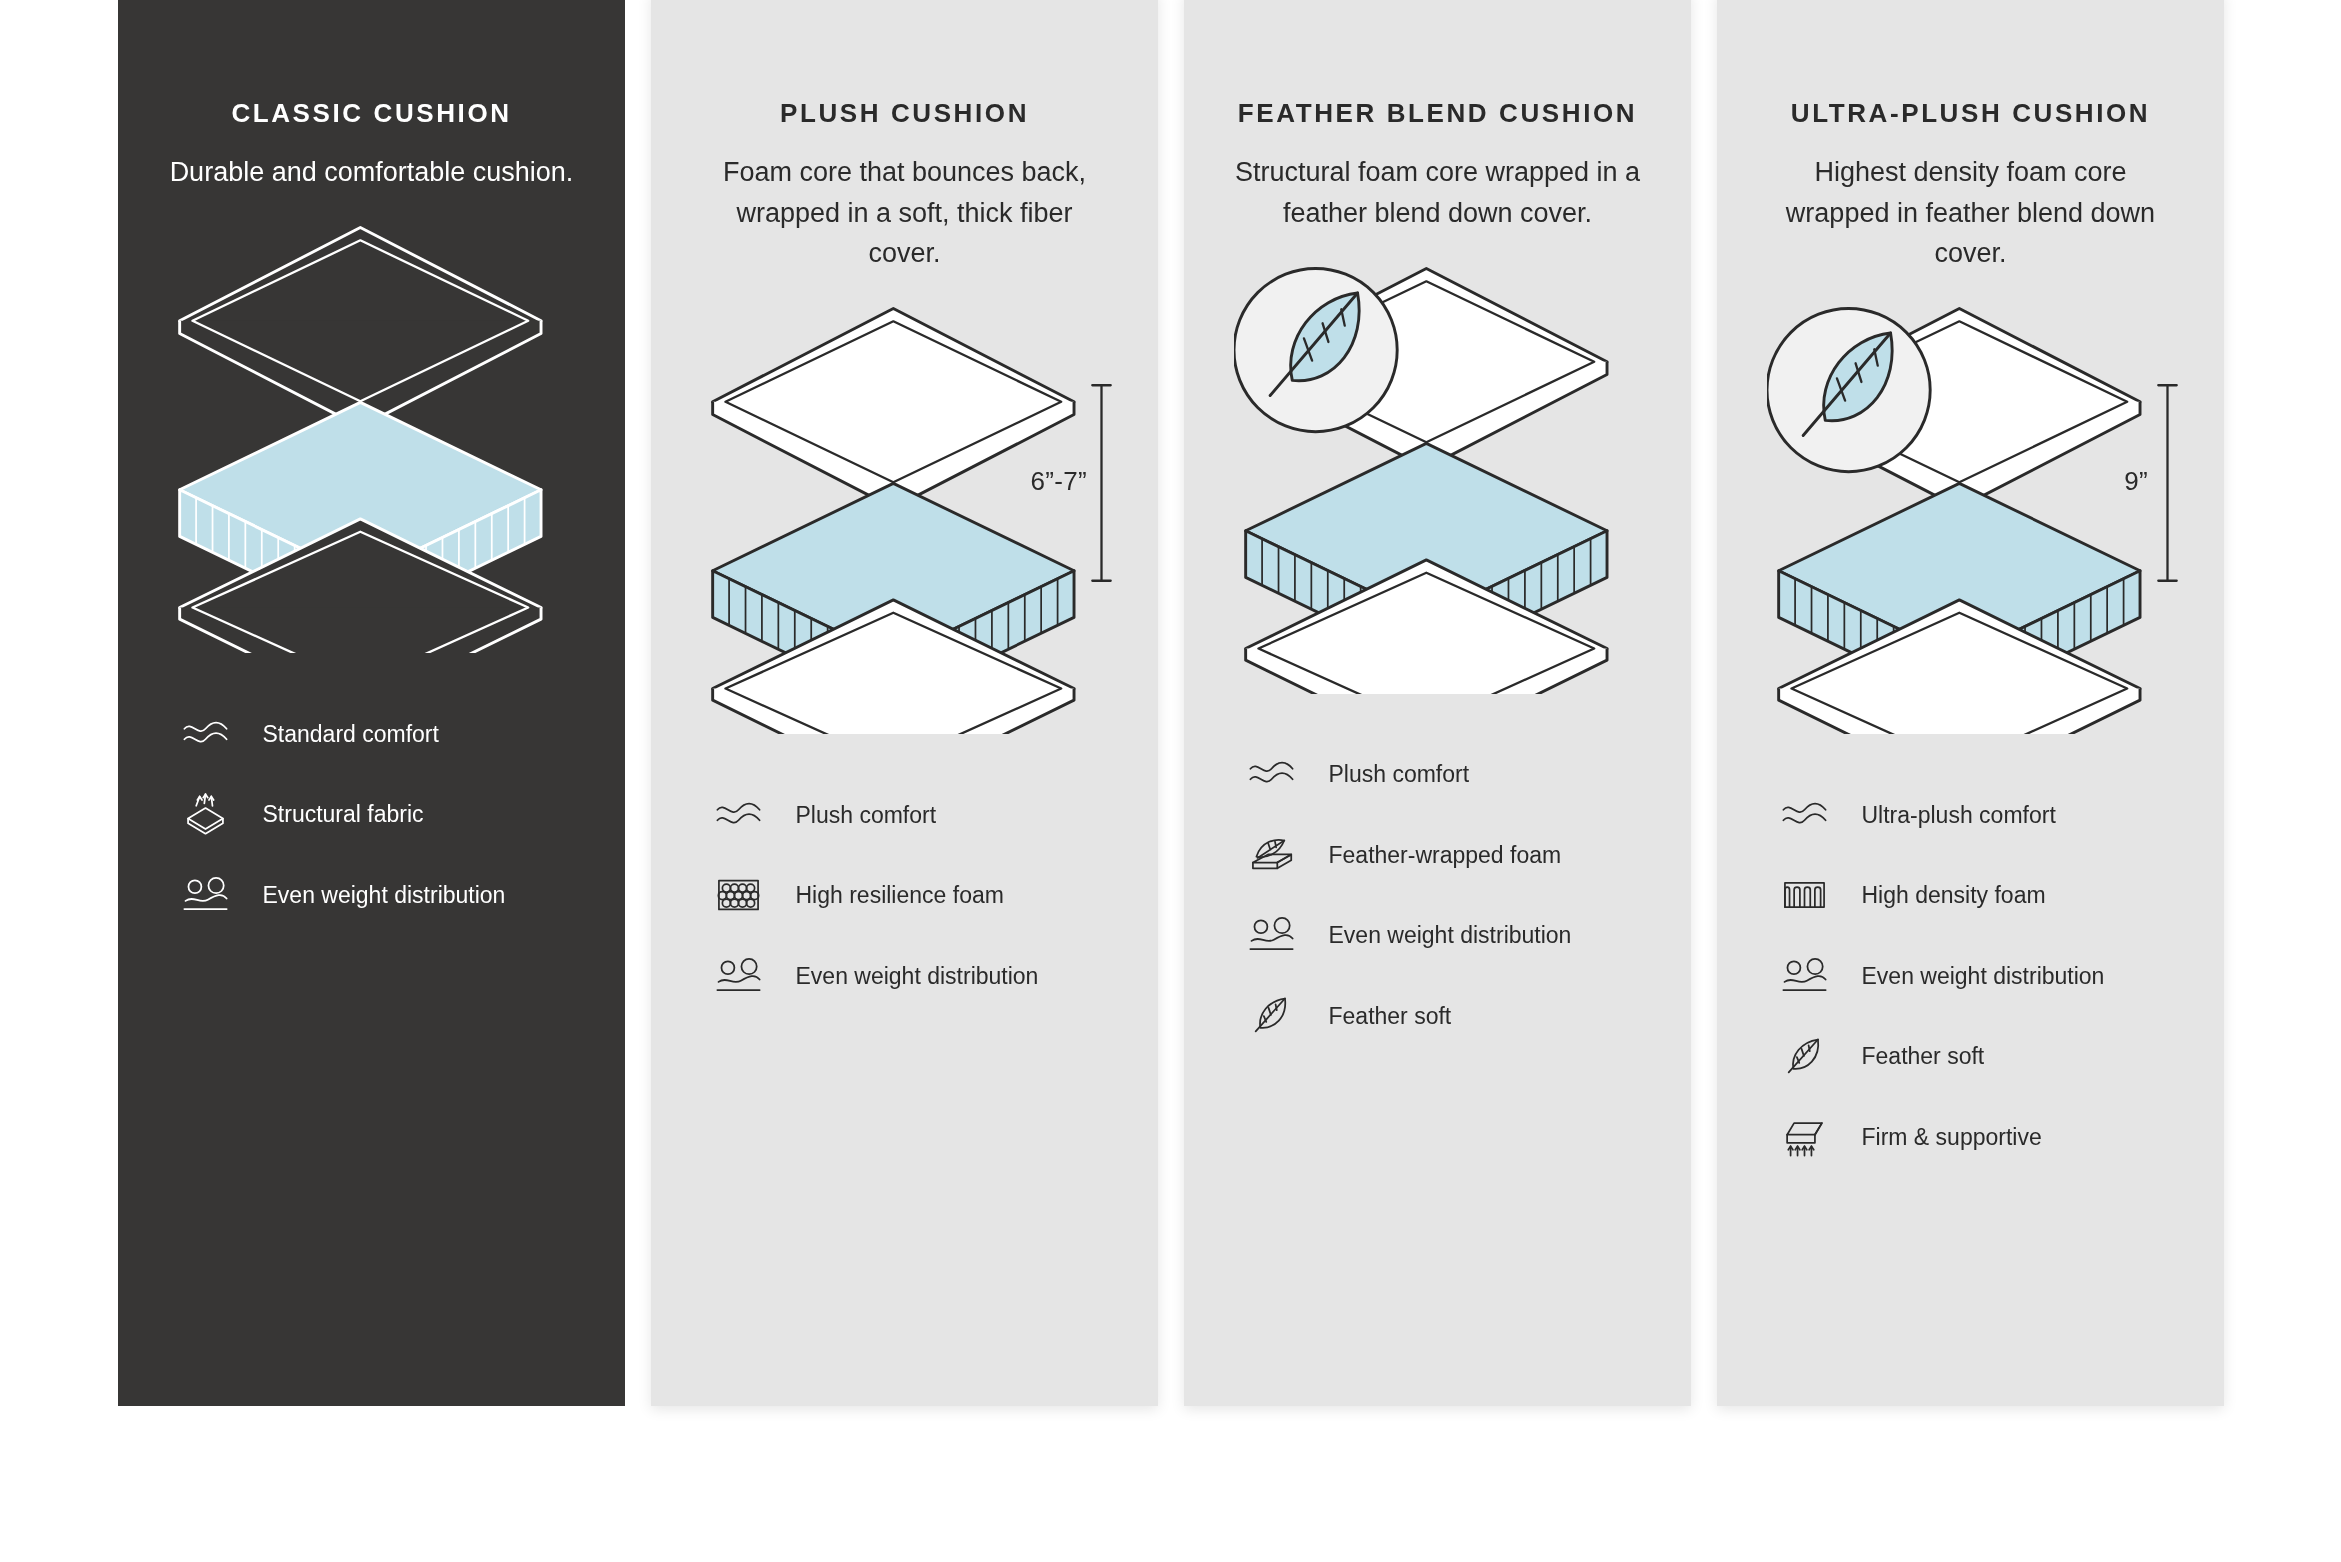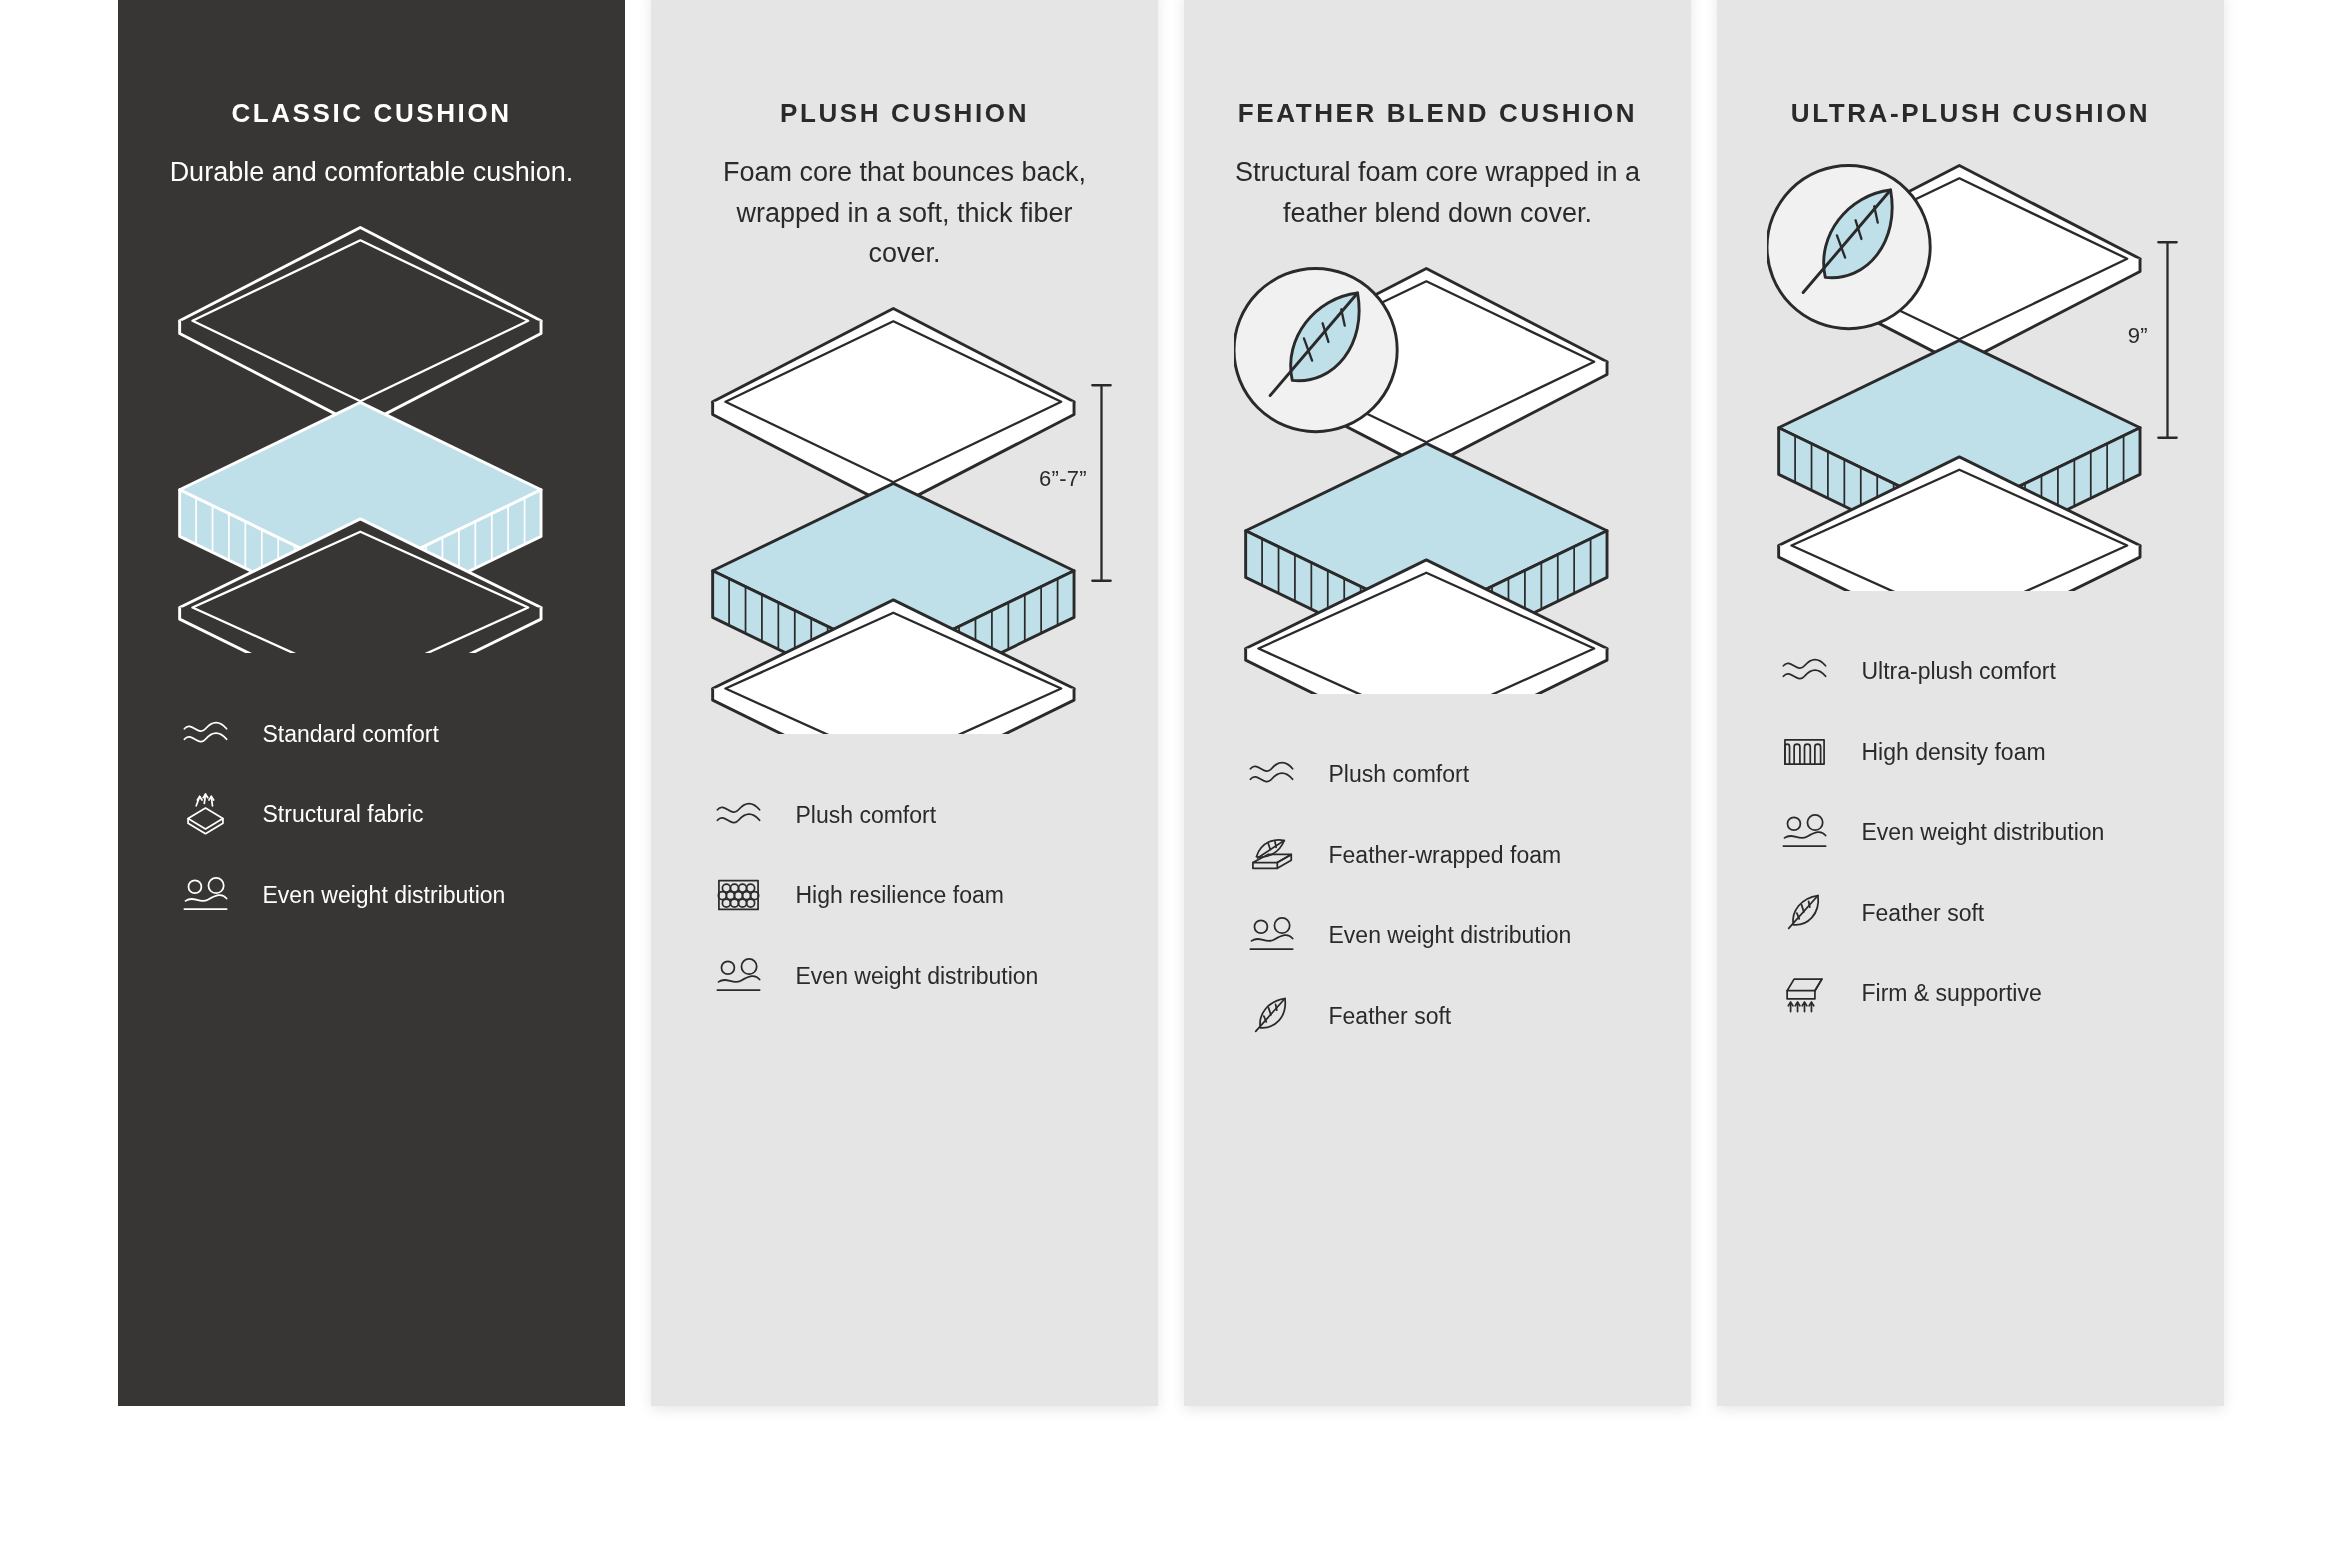--- a/index.html
+++ b/index.html
@@ -89,21 +89,21 @@
   }
   .feature .flabel {
     font-size: 23px;
     line-height: 1.33;
     max-width: 280px;
   }
   .dark .feature .flabel { color: #ffffff; }
   .light .feature .flabel { color: #2a2a2a; }
   .dim-label {
     position: absolute;
-    font-size: 22px;
+    font-size: 26px;
     color: #2a2a2a;
     letter-spacing: 0.3px;
   }
 </style>
 </head>
 <body>
 
 <div class="board">
   <div class="cards" id="cards">
       <div class="card dark">
@@ -370,20 +370,21 @@
                 <path d="M58 6 L8 62"></path>
                 <path d="M30 22 L34 34 M42 16 L44 26 M22 36 L26 46"></path>
               </svg>
             </span>
             <span class="flabel">Feather soft</span>
           </div>
         </div>
       </div>
       <div class="card light">
         <div class="card-title">ULTRA-PLUSH CUSHION</div>
+        <div class="card-desc">Highest density foam core wrapped in feather blend down cover.</div>
         <div class="art">
           <svg width="408" height="443" viewBox="0 0 700 760" fill="none" stroke="#2a2a2a" stroke-width="5" stroke-linejoin="round">
             <g>
               <path d="M330 30 L640 190 L330 350 L20 190 Z" fill="#ffffff"></path>
               <path d="M20 190 L20 212 L330 372 L640 212 L640 190" fill="#ffffff"></path>
               <path d="M330 350 L330 372"></path>
               <path d="M330 52 L618 190 L330 328 L42 190 Z" fill="none" stroke="#2a2a2a" stroke-width="4"></path>
             </g>
             <g>
               <path d="M330 330 L640 480 L330 630 L20 480 Z" fill="#bfdfe9"></path>

